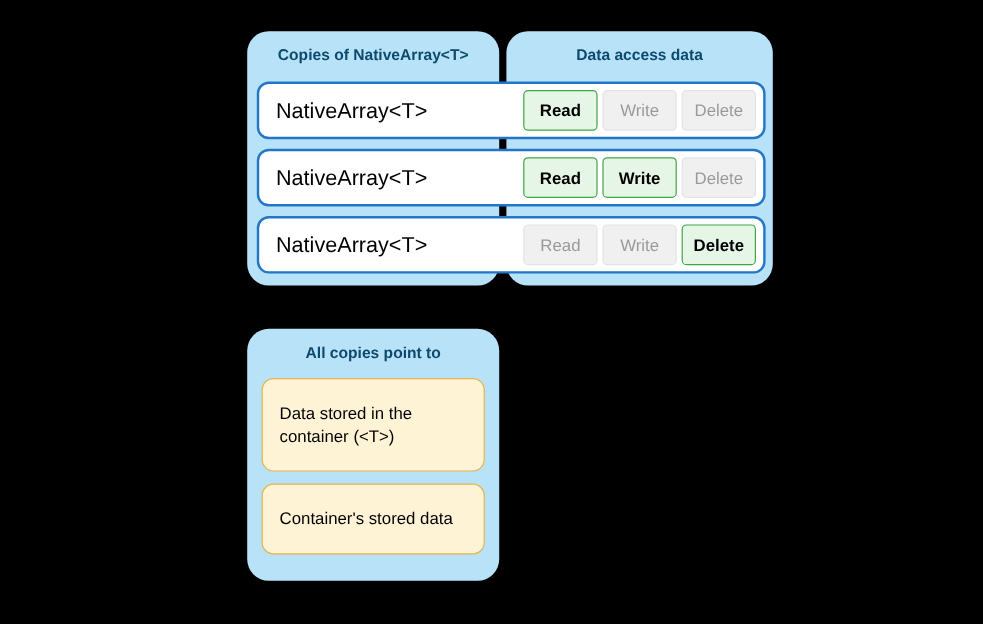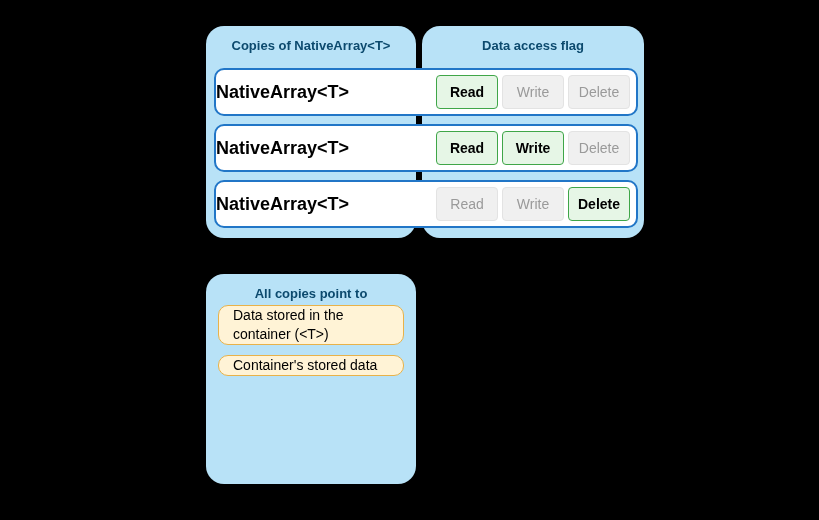--- a/index.html
+++ b/index.html
@@ -43,22 +43,23 @@
     width: 424px;
     height: 48px;
     background: #fff;
     border: 2px solid #2176c7;
     border-radius: 10px;
     display: flex;
     align-items: center;
   }
   .row-label {
     font-size: 18px;
-    font-weight: 700;
+    font-weight: 400;
     color: #000;
+    padding-left: 14px;
     flex: 0 0 210px;
   }
   .flags {
     display: flex;
     gap: 4px;
     padding-right: 6px;
     flex: 1;
     justify-content: flex-end;
   }
   .flag {
@@ -89,36 +90,36 @@
     left: 206px;
     top: 274px;
     width: 210px;
     height: 210px;
   }
   .target-box {
     margin: 0 12px 10px 12px;
     background: #fff3d6;
     border: 1.5px solid #e8b24a;
     border-radius: 10px;
-    padding: 0 14px;
+    padding: 19px 14px;
     font-size: 14px;
     color: #000;
     line-height: 1.35;
   }
-  #panel-point .panel-header { padding-bottom: 4px; }
+  #panel-point .panel-header { padding-bottom: 14px; }
 </style>
 </head>
 <body>
 
 <div id="panel-copies" class="panel">
   <div class="panel-header">Copies of NativeArray&lt;T&gt;</div>
 </div>
 
 <div id="panel-flags" class="panel">
-  <div class="panel-header">Data access flag</div>
+  <div class="panel-header">Data access data</div>
 </div>
 
 <div id="row-0" class="row">
   <div class="row-label">NativeArray&lt;T&gt;</div>
   <div class="flags">
     <div class="flag active">Read</div>
     <div class="flag">Write</div>
     <div class="flag">Delete</div>
   </div>
 </div>

